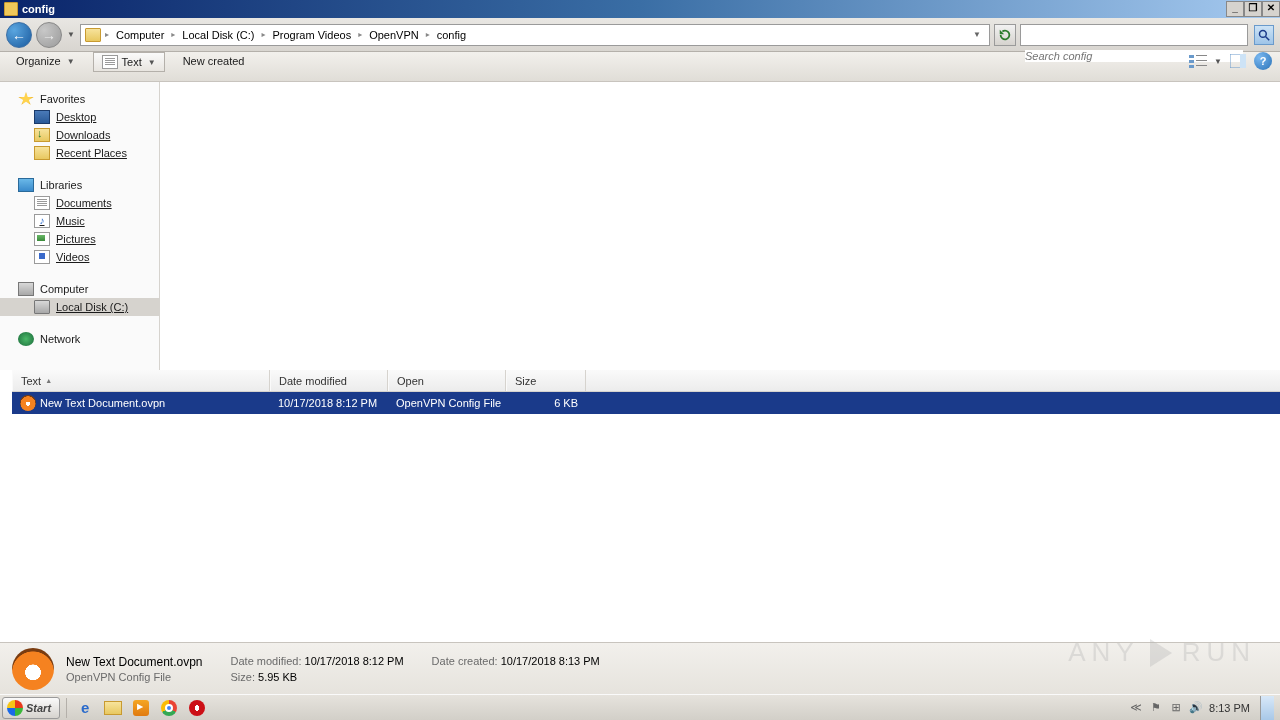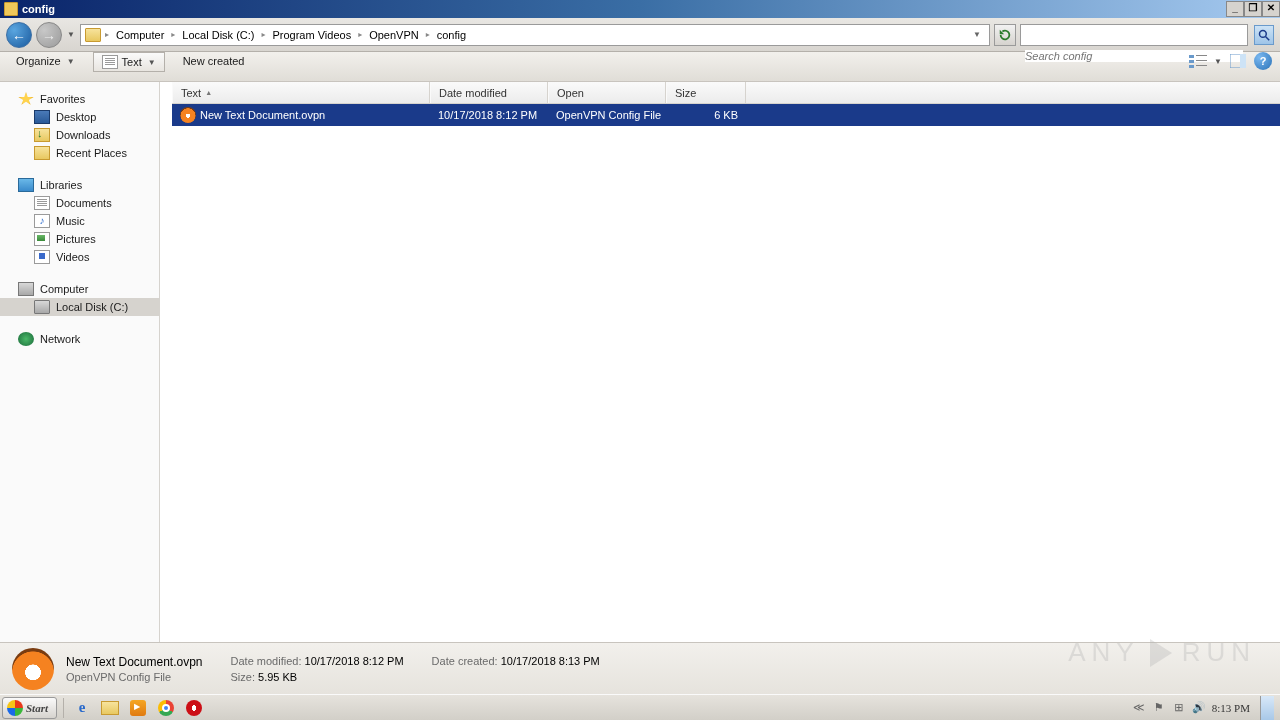--- a/index.html
+++ b/index.html
@@ -31,27 +31,27 @@
   
   .toolbar { height: 30px; background: linear-gradient(#f2f0ec,#e0ddd7); border-bottom: 1px solid #c8c4be; display: flex; align-items: flex-start; padding: 0 8px; gap: 10px; }
   .tbtn { padding: 3px 8px; display: flex; align-items: center; gap: 4px; color: #1a1a1a; }
   .tbtn .dd { font-size: 8px; color: #555; margin-left: 2px; }
   .tbtn.open { border:1px solid #b4b0aa; background:linear-gradient(#fafafa,#e8e5e0); padding:2px 8px; }
   .toolbar .right { margin-left: auto; display: flex; align-items: center; gap: 6px; }
   .viewico { width: 20px; height: 18px; display:flex; align-items:center; justify-content:center; }
   .helpico { width:18px; height:18px; border-radius:50%; background:radial-gradient(circle at 30% 30%,#7ab8f0,#2a72b8); color:#fff; text-align:center; line-height:18px; font-weight:bold; font-size:11px; }
   
   
-  .main { position: absolute; top: 82px; bottom: 78px; left: 0; right: 0; display: flex; background:#fff;}
+  .main { position: absolute; top: 82px; bottom: 78px; left: 0; right: 0; display: flex; background:#fff;flex-direction:column;}
   
   
   .navpane { width: 160px; background: #fafafa; border-right: 1px solid #d6d3ce; overflow: hidden; padding: 8px 0; }
   .navgroup { margin-bottom: 14px; }
   .navhead { display: flex; align-items: center; padding: 2px 8px 2px 18px; gap: 6px; font-size: 11px; color:#1a1a1a; }
-  .navitem { display: flex; align-items: center; padding: 2px 8px 2px 34px; gap: 6px; font-size: 11px; color:#1a1a1a; }
+  .navitem { display: flex; align-items: center; padding: 2px 8px 2px 34px; gap: 6px; font-size: 11px; color:#1a1a1a;text-decoration:underline; }
   .navitem.sel { background: #d6d3ce; }
   .nicon { width: 16px; height: 14px; flex-shrink:0; }
   .ic-star { background: radial-gradient(circle,#ffd34e 40%,#e8a81a 70%); clip-path: polygon(50% 0,61% 35%,98% 35%,68% 57%,79% 91%,50% 70%,21% 91%,32% 57%,2% 35%,39% 35%);}
   .ic-desktop { background:linear-gradient(#4a7ab8,#2a5a98); border:1px solid #1a3a6a;}
   .ic-dl { background:linear-gradient(#f7e39c,#e8c860); border:1px solid #c89a30; position:relative;}
   .ic-dl::after{content:"↓"; position:absolute; left:2px; top:-2px; color:#2a7a2a; font-size:11px; font-weight:bold;}
   .ic-recent { background:linear-gradient(#f7e39c,#e8c860); border:1px solid #c89a30;}
   .ic-lib { background:linear-gradient(#6ab8e8,#3a8acb); border:1px solid #2a6a9a;}
   .ic-doc { background:#fff; border:1px solid #9a9a9a; position:relative;}
   .ic-doc::before{content:""; position:absolute; left:2px; top:2px; right:2px; height:1px; background:#9a9a9a; box-shadow:0 2px #9a9a9a,0 4px #9a9a9a,0 6px #9a9a9a;}
@@ -79,21 +79,21 @@
   
   
   .details { position: absolute; left: 0; right: 0; bottom: 26px; height: 52px; background: linear-gradient(#f2f0ec,#e6e3dd); border-top: 1px solid #c8c4be; display: flex; align-items: center; padding: 0 12px; gap: 12px; }
   .details .bigicon { width: 42px; height: 42px; border-radius:50%; background: radial-gradient(circle at 50% 58%, #fff 24%, #f58220 25% 64%, #7a3c10 66%); }
   .details .dtext { display: grid; grid-template-columns: auto auto auto auto; column-gap: 28px; row-gap: 2px; font-size: 11px; }
   .details .fname { font-size: 12px; color:#000; }
   .details .ftype { color:#6a6a6a; }
   .details .lbl { color:#6a6a6a; } .details .val { color:#000; }
   
   
-  .taskbar { position: absolute; left: 0; right: 0; bottom: 0; height: 26px; background: linear-gradient(#e6e3dd,#d2cfc8); border-top: 1px solid #fafafa; display: flex; align-items: center; font-family: Liberation Serif, serif; }
+  .taskbar { position: absolute; left: 0; right: 0; bottom: 0; height: 26px; background: linear-gradient(#e6e3dd,#d2cfc8); border-top: 1px solid #fafafa; display: flex; align-items: center; }
   .startbtn { height: 22px; margin: 2px; padding: 0 8px 0 4px; background: linear-gradient(#fafafa,#d6d3ce); border: 1px solid #9a9a9a; border-radius: 3px; display: flex; align-items: center; gap: 3px; font-size:11px; font-weight:bold; font-style:italic; color:#444;}
   .startbtn .orb { width: 16px; height: 16px; border-radius: 50%; background: conic-gradient(#e83a1a 0 90deg,#3ab83a 90deg 180deg,#1a6ae8 180deg 270deg,#f5c518 270deg 360deg); }
   .tasksep { width:1px; height:20px; background:#b4b0aa; margin:0 4px;}
   .taskico { width:22px; height:20px; margin: 0 3px; display:flex; align-items:center; justify-content:center; }
   .ti-ie { color:#2a6acb; font-size:15px; font-weight:bold;} 
   .ti-folder { width:18px; height:14px; background:linear-gradient(#f7e39c,#e8c860); border:1px solid #c89a30;}
   .ti-media { width:16px; height:16px; border-radius:3px; background:linear-gradient(#f5a623,#e07a10); position:relative;} .ti-media::after{content:"▶"; color:#fff; font-size:8px; position:absolute; left:4px; top:2px;}
   .ti-chrome { width:16px; height:16px; border-radius:50%; background:conic-gradient(#ea4335 0 120deg,#34a853 120deg 240deg,#fbbc05 240deg 360deg); position:relative;} .ti-chrome::after{content:""; position:absolute; inset:4px; background:#4285f4; border-radius:50%; border:2px solid #fff;}
   .ti-opera { width:16px; height:16px; border-radius:50%; background:radial-gradient(ellipse 40% 55% at 50% 50%, #fff 35%, #cc0f16 36%);}
   .tray { margin-left: auto; display: flex; align-items: center; gap: 6px; padding: 0 6px; font-size:11px; color:#333;}

